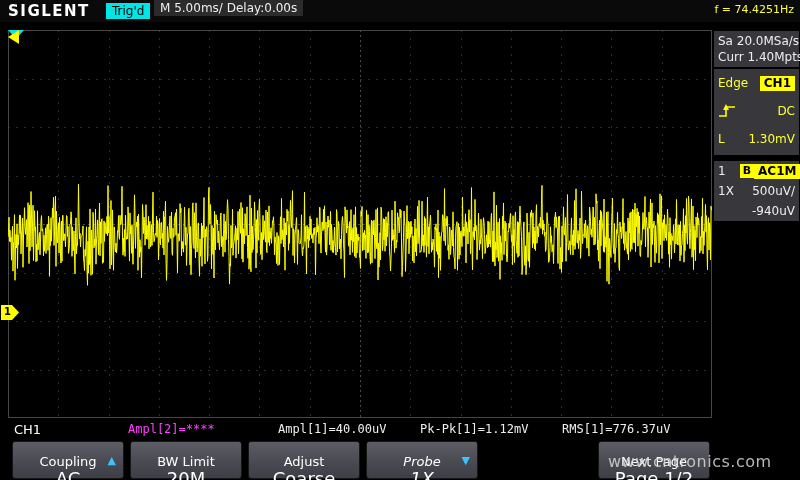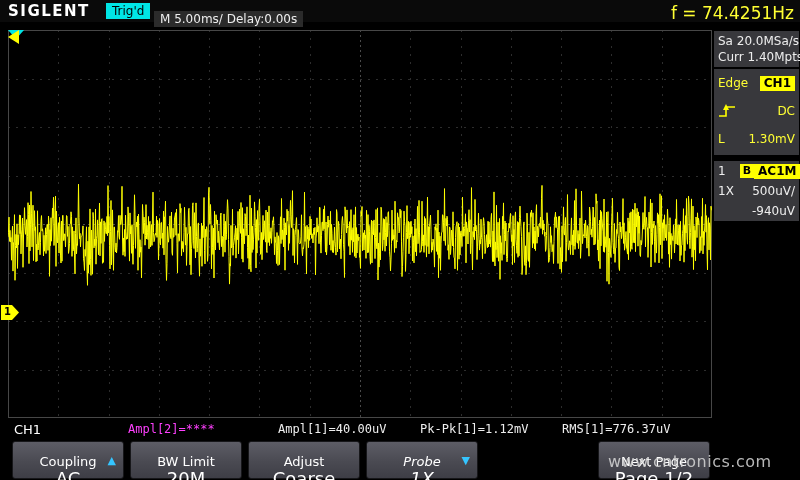--- a/index.html
+++ b/index.html
@@ -5,23 +5,23 @@
   * { margin:0; padding:0; box-sizing:border-box; }
   html,body { width:800px; height:480px; background:#000; overflow:hidden;
               font-family:"DejaVu Sans","Liberation Sans",sans-serif; }
   .screen { position:relative; width:800px; height:480px; background:#000; color:#fff; }
 
   
   .top-bar { position:absolute; left:0; top:0; width:800px; height:22px; background:#0a0a0a; }
   .brand { position:absolute; left:8px; top:2px; font-size:15px; font-weight:bold; letter-spacing:1.5px; color:#fff; }
   .trig-badge { position:absolute; left:106px; top:3px; height:16px; line-height:16px;
                 background:#00e5e5; color:#000; font-size:12px; padding:0 6px; }
-  .timebase { position:absolute; left:154px; top:11px; height:16px; line-height:16px;
+  .timebase { position:absolute; left:154px; top:0; height:16px; line-height:16px;
               background:#2b2b2b; color:#eee; font-size:12px; padding:0 6px; }
-  .freq { position:absolute; right:6px; top:3px; font-size:17px; color:#ffff33; }
+  .freq { position:absolute; right:6px; top:3px; font-size:11px; color:#ffff33; }
 
   
   .grid-area { position:absolute; left:8px; top:30px; width:704px; height:388px; background:#000; }
   .grid-area svg { position:absolute; left:0; top:0; }
 
   .trig-pos-marker { position:absolute; left:347px; top:-8px; width:16px; height:9px; }
   .trig-level-marker { position:absolute; left:694px; top:148px; width:11px; height:14px; }
   .ch1-marker { position:absolute; left:-7px; top:275px; width:18px; height:15px; }
   .ch1-marker .num { position:absolute; left:3px; top:1px; font-size:10px; font-weight:bold; color:#000; }
 

